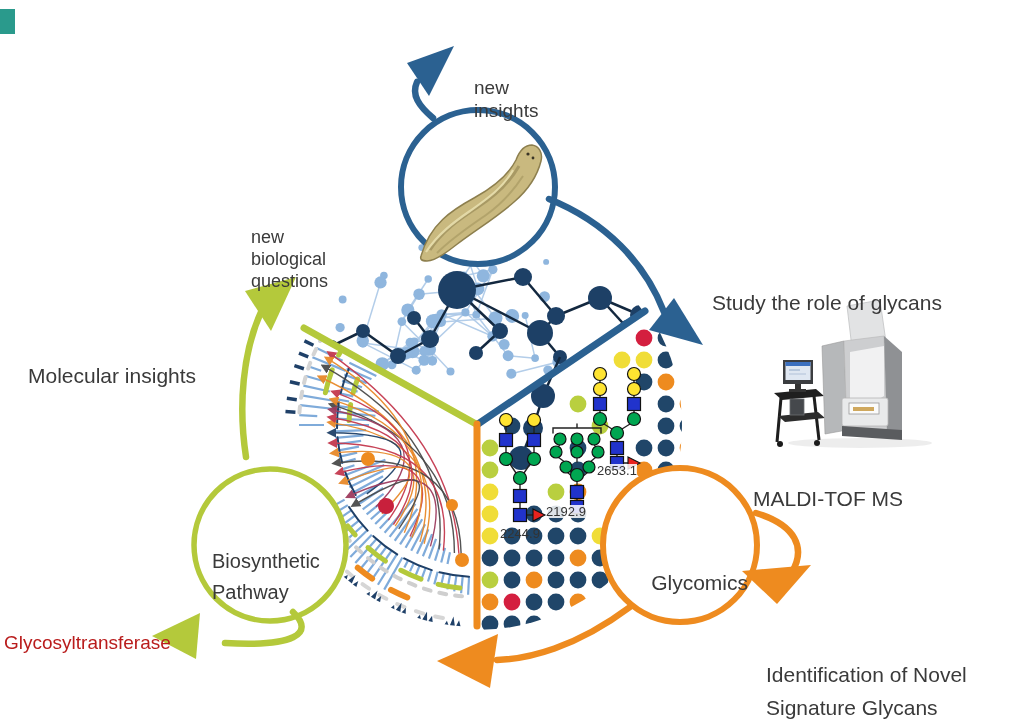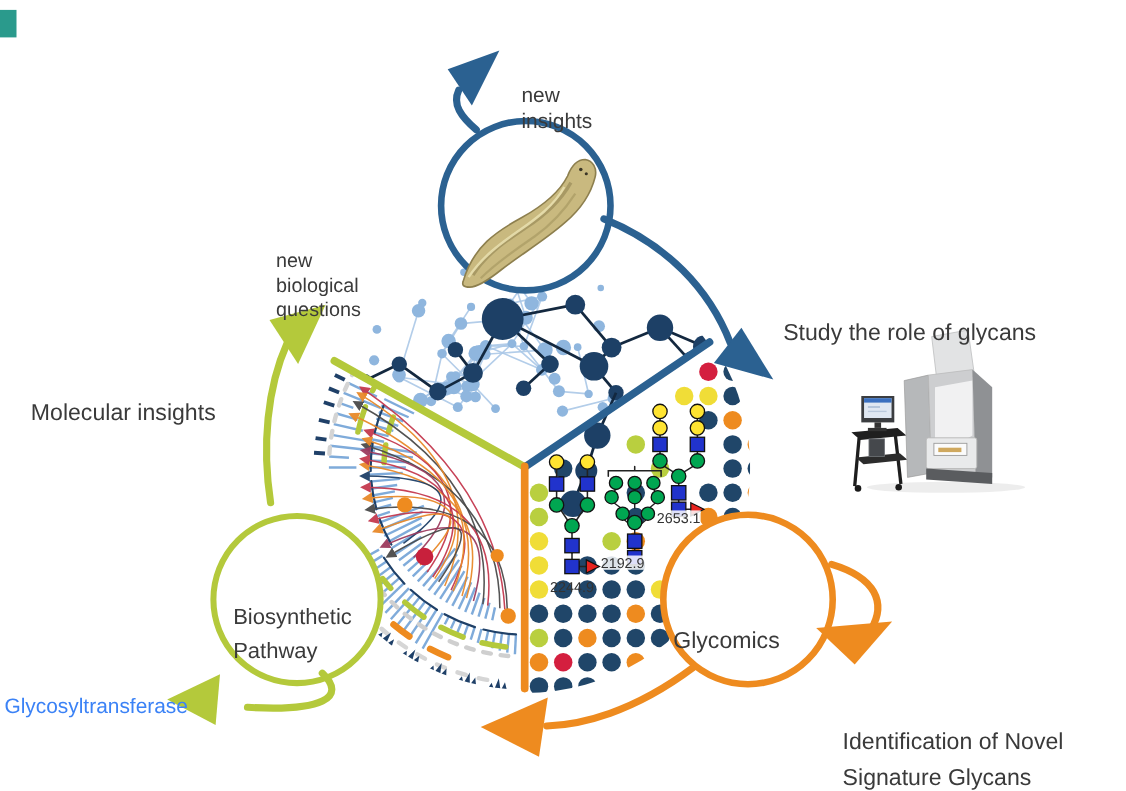--- a/index.html
+++ b/index.html
@@ -4,24 +4,24 @@
 <style>
   html,body{margin:0;padding:0;background:#fff;}
   .stage{position:relative;width:1024px;height:719px;background:#ffffff;overflow:hidden;
          font-family:"Liberation Sans",sans-serif;color:#3a3a3a;}
   .txt{position:absolute;white-space:nowrap;margin-top:40px;}
   .t-newinsights{left:474px;top:36px;font-size:19px;line-height:23px;}
   .t-newbio{left:251px;top:186px;font-size:18px;line-height:22px;}
   .t-molbio{left:28px;top:324px;font-size:21px;}
   .t-study{left:712px;top:251px;font-size:21px;text-align:right;}
   .t-maldi{left:753px;top:447px;font-size:21px;font-weight:400;}
-  .t-glyt{left:4px;top:592px;font-size:19px;color:#3b82f6;}
+  .t-glyt{left:4px;top:592px;font-size:19px;color:#b91c1c;}
   .t-ident{left:766px;top:618px;font-size:21px;line-height:33px;}
   .t-biosyn{left:212px;top:506px;font-size:20px;line-height:31px;}
-  .t-glycomics{left:612px;top:531px;width:136px;text-align:left;font-size:21px;}
+  .t-glycomics{left:612px;top:531px;width:136px;text-align:right;font-size:21px;}
   svg{position:absolute;left:0;top:0;}
 </style>
 </head>
 <body>
 
 <div class="stage">
 
 <svg width="1024" height="719" viewBox="0 0 1024 719">
   <defs>
     <clipPath id="clipLeft">
@@ -569,20 +569,21 @@
   <div>new</div>
   <div>insights</div>
 </div>
 <div class="txt t-newbio">
   <div>new</div>
   <div>biological</div>
   <div>questions</div>
 </div>
 <div class="txt t-molbio">Molecular insights</div>
 <div class="txt t-study">Study the role of glycans</div>
+<div class="txt t-maldi">MALDI-TOF MS</div>
 <div class="txt t-glyt">Glycosyltransferase</div>
 <div class="txt t-ident">
   <div>Identification of Novel</div>
   <div>Signature Glycans</div>
 </div>
 <div class="txt t-biosyn">
   <div>Biosynthetic</div>
   <div>Pathway</div>
 </div>
 <div class="txt t-glycomics">Glycomics</div>

